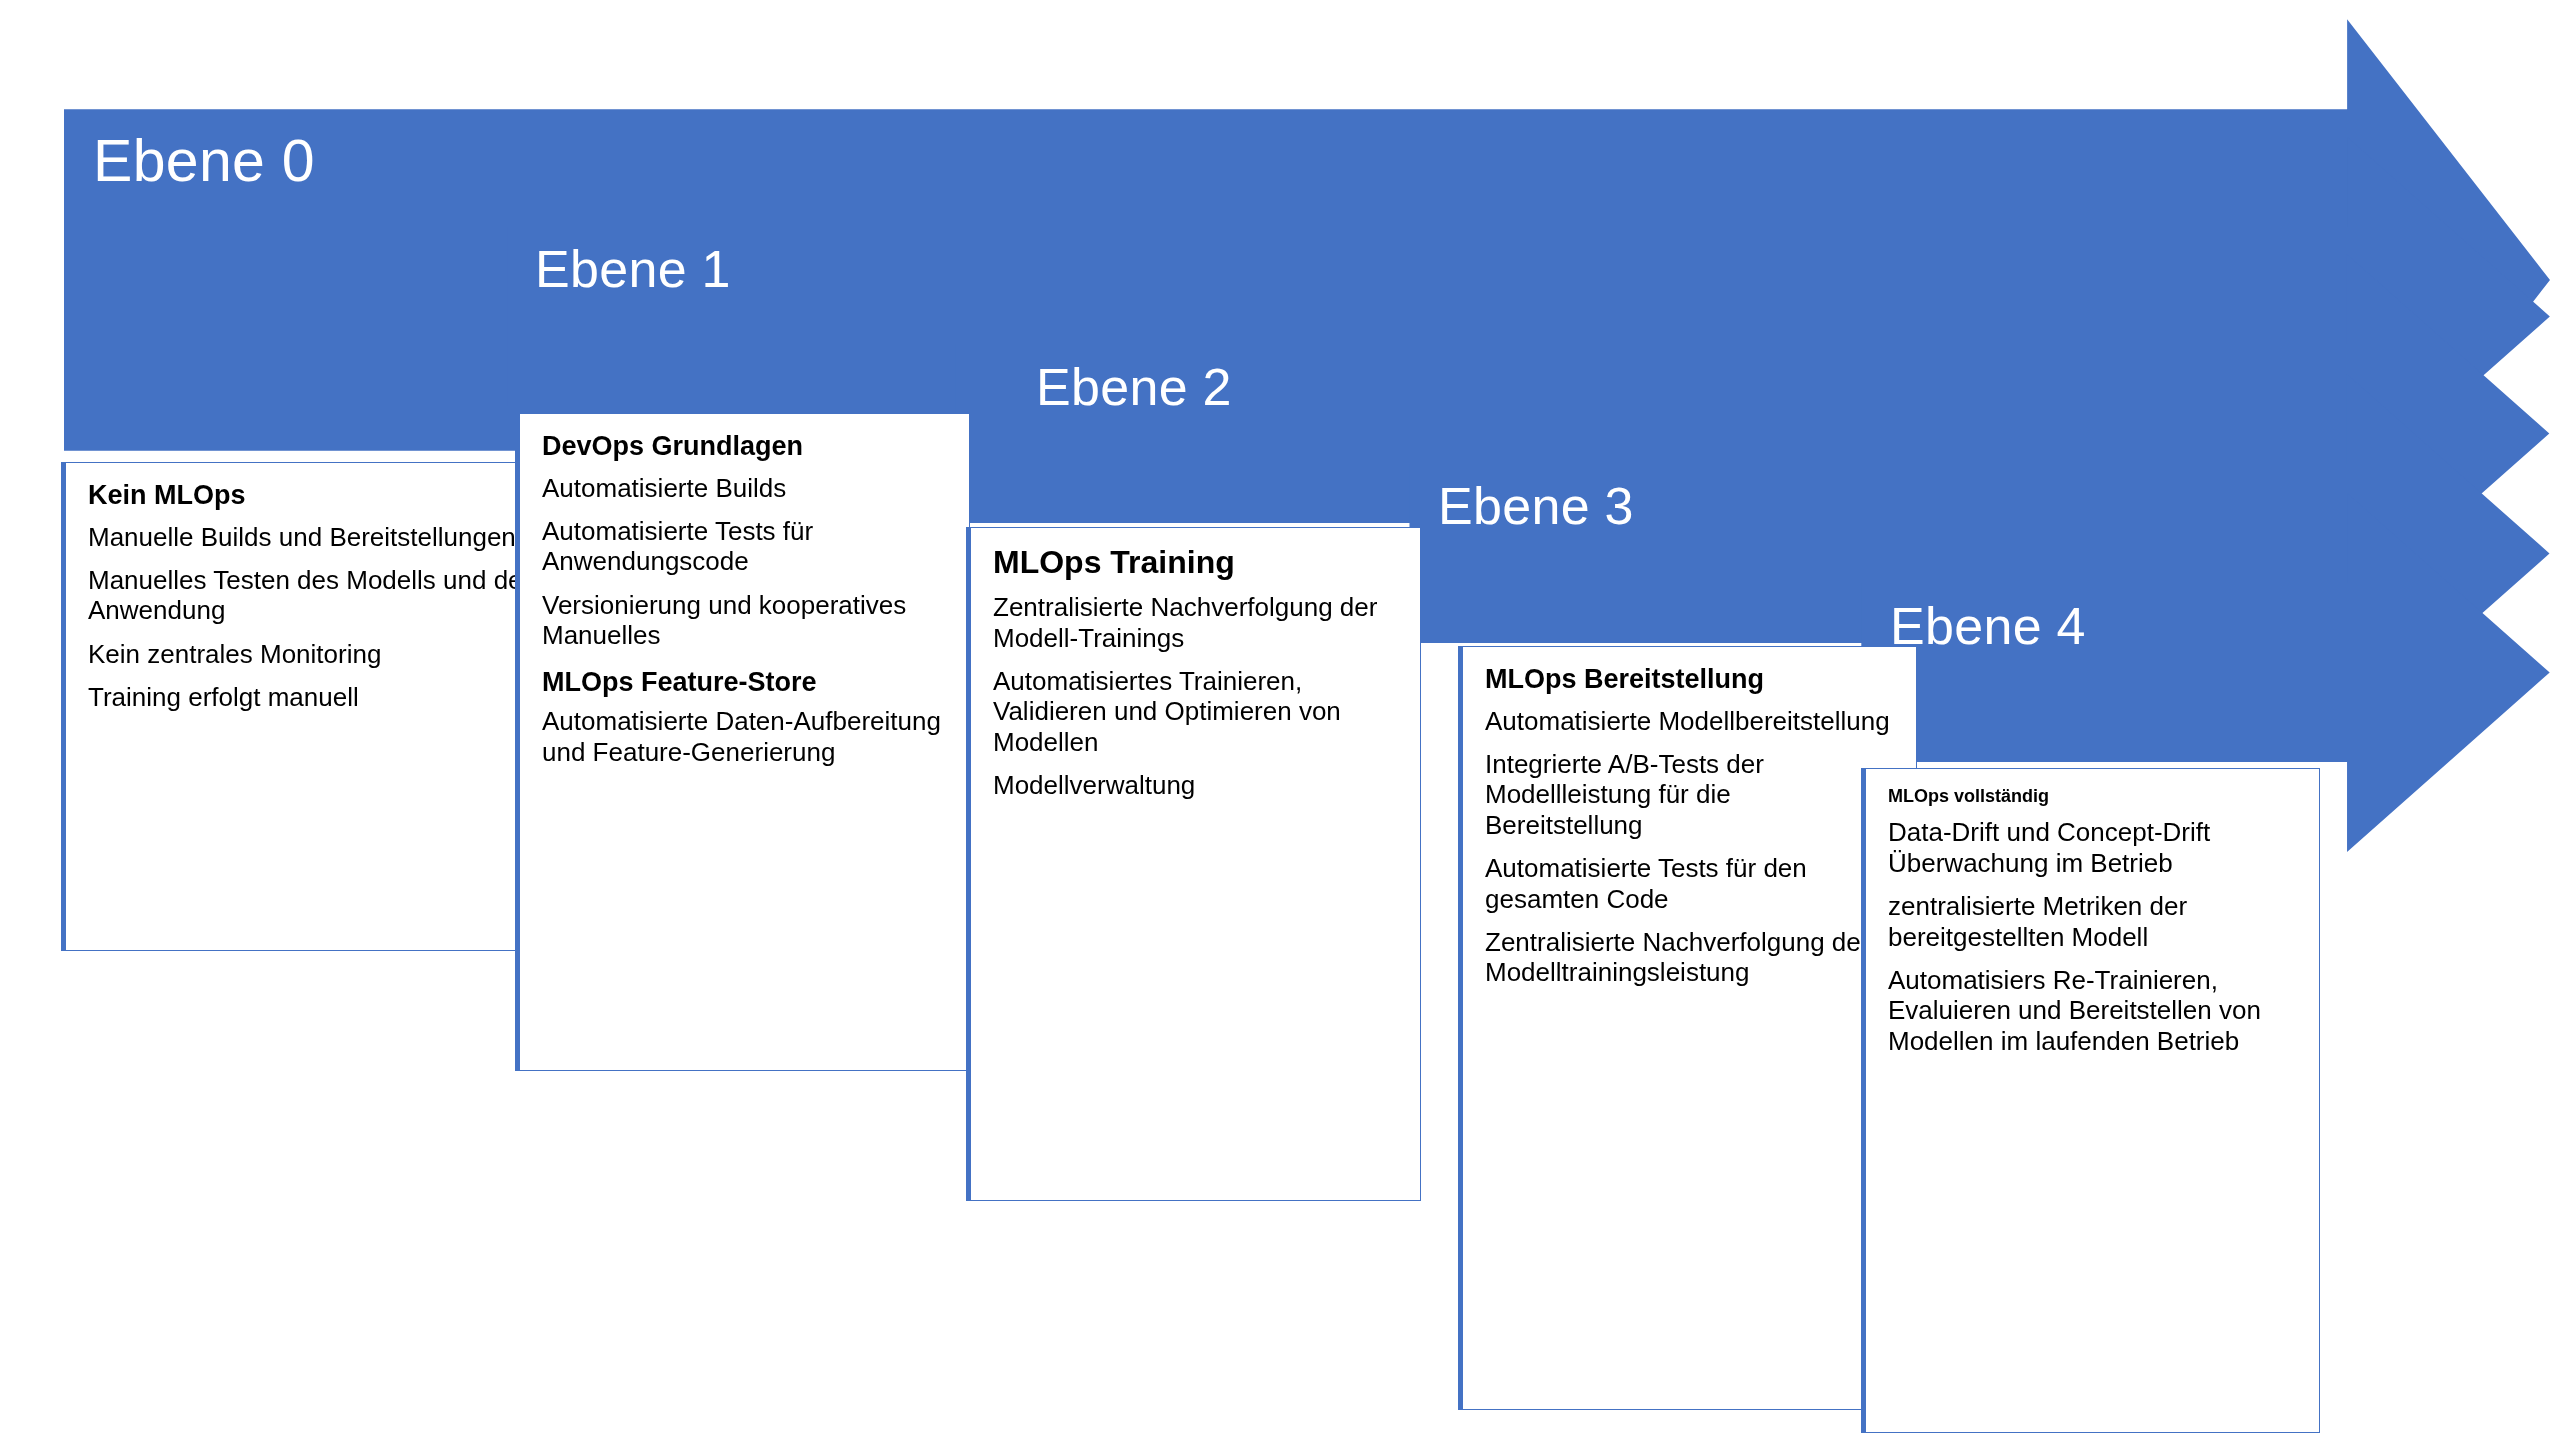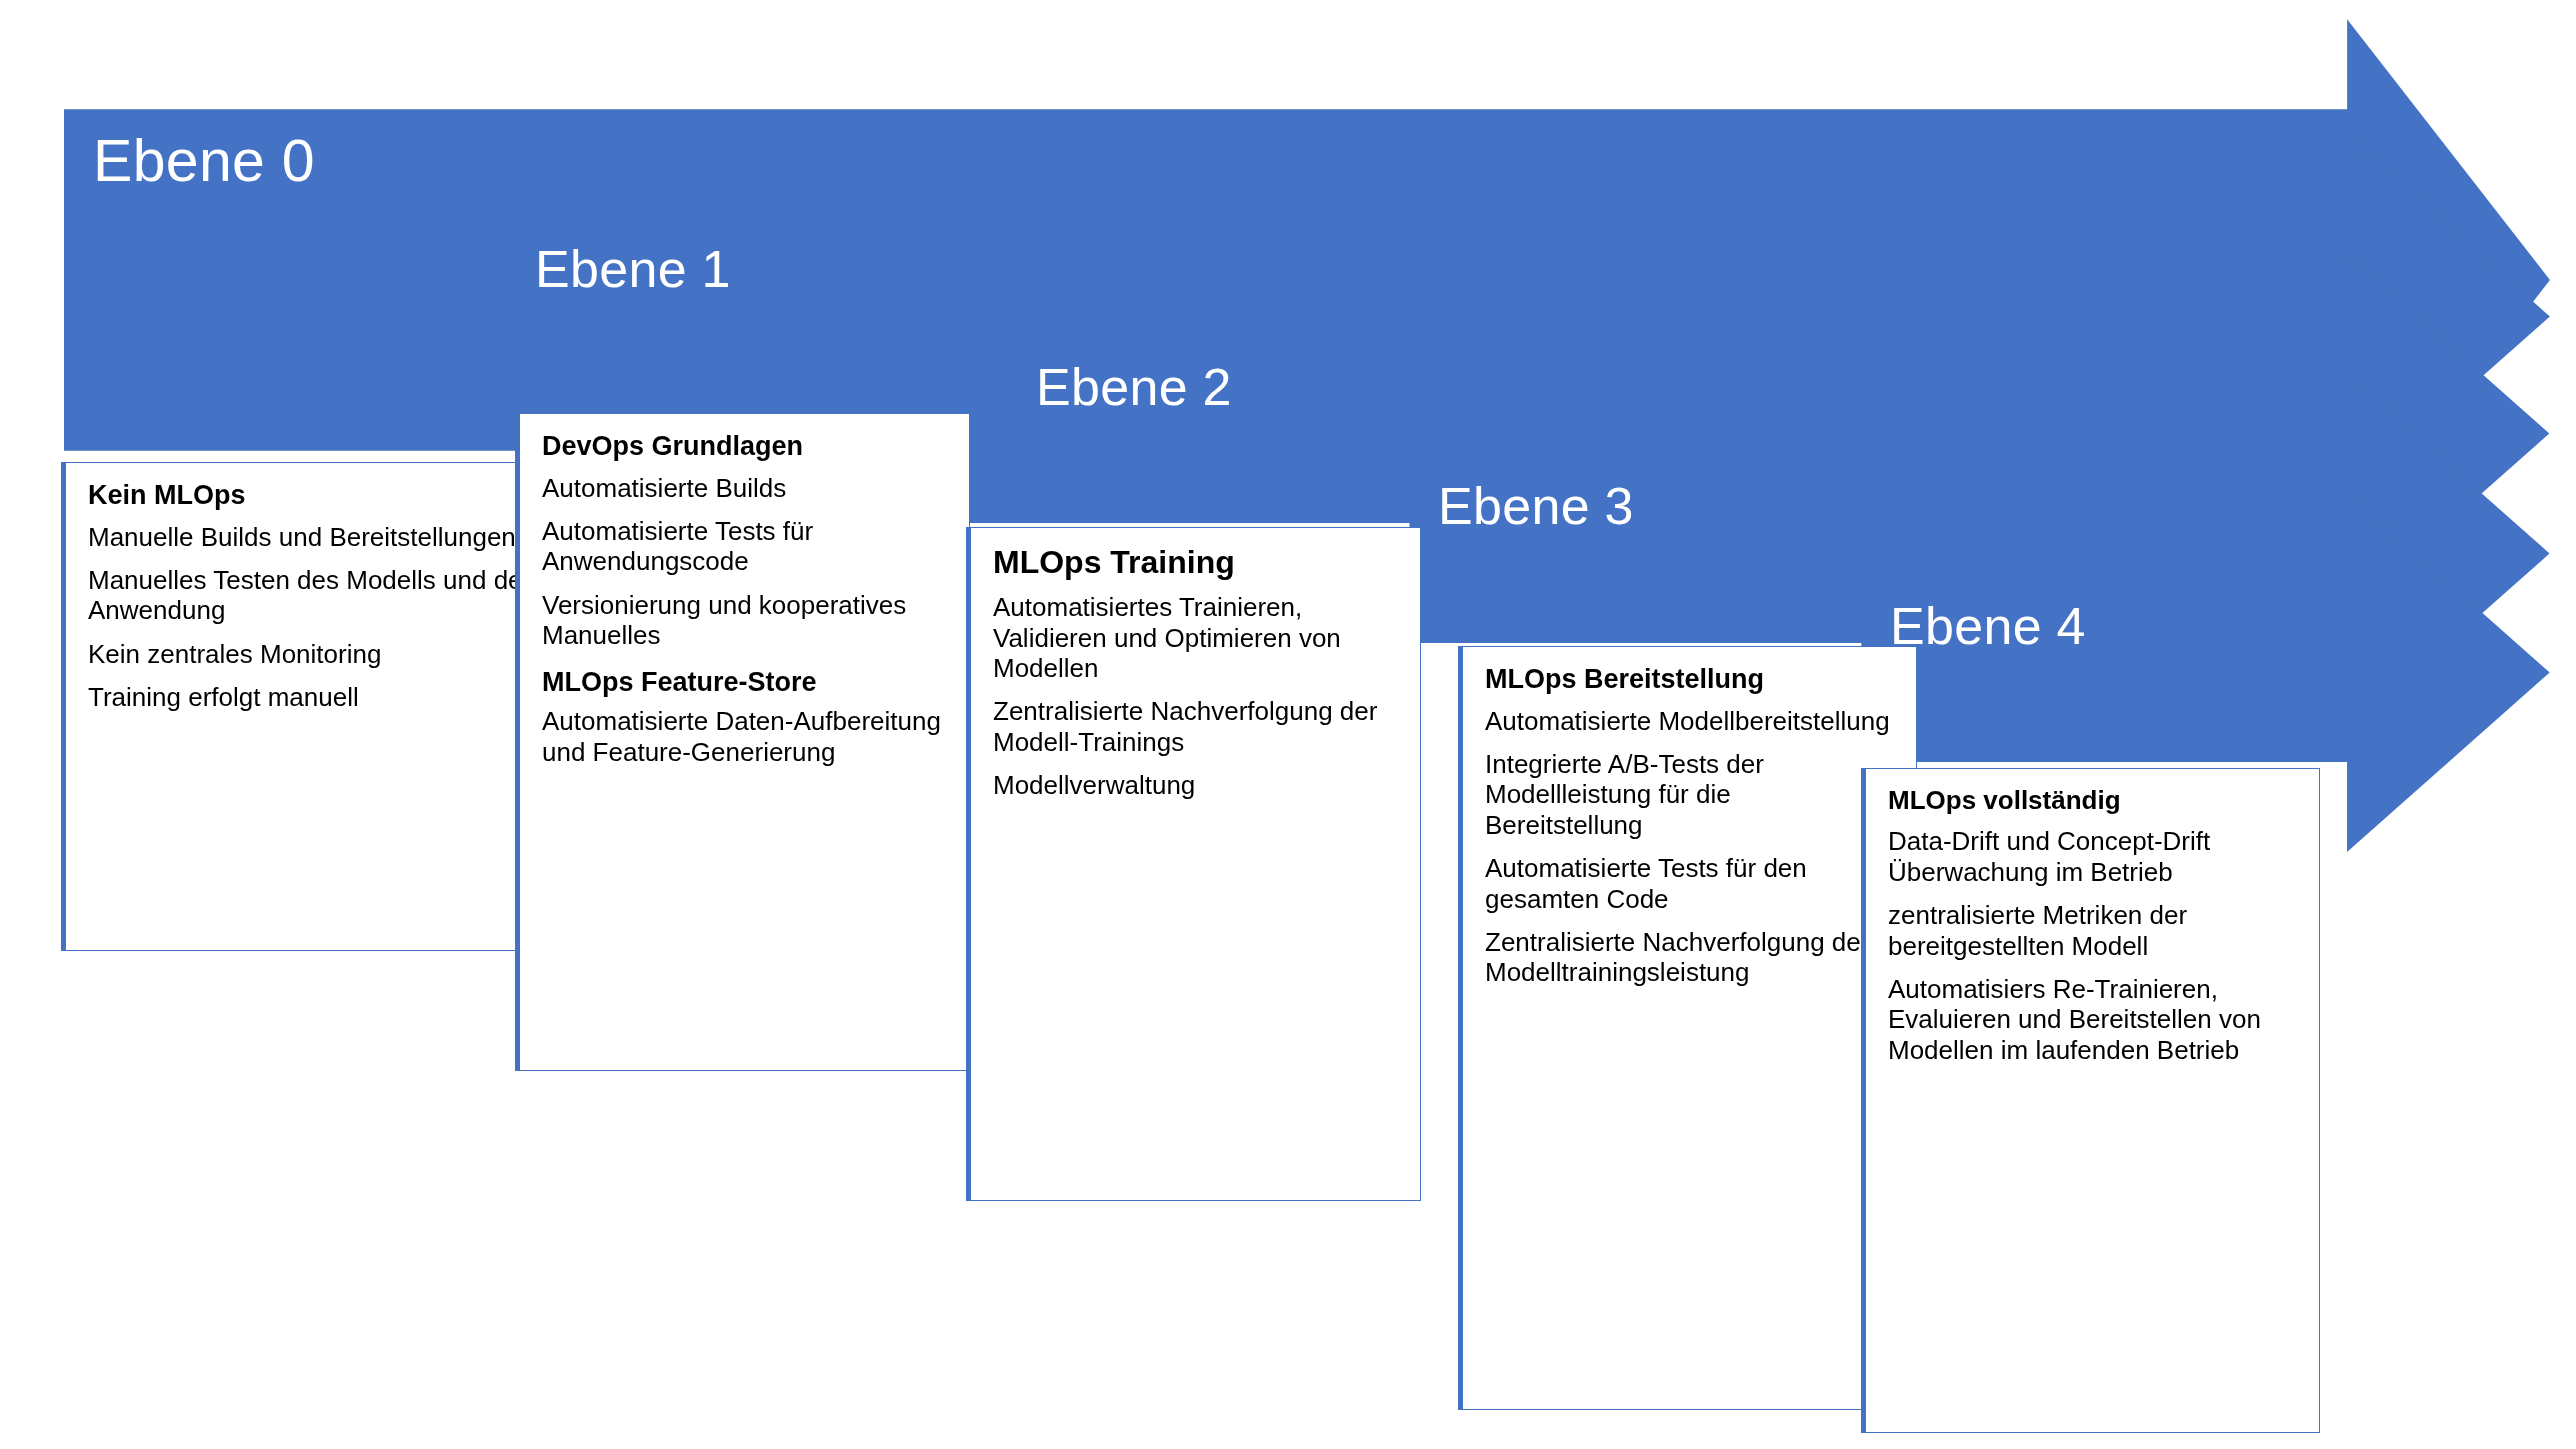--- a/index.html
+++ b/index.html
@@ -83,32 +83,32 @@
       <div class="panel" style="left: 515px; top: 413px; width: 455px; height: 658px; border-color: rgb(68, 114, 196);">
         <div class="panel-title" style="font-size: 27px;">DevOps Grundlagen</div>
         <div class="panel-item" style="font-size: 26px;">Automatisierte Builds</div>
         <div class="panel-item" style="font-size: 26px;">Automatisierte Tests für Anwendungscode</div>
         <div class="panel-item" style="font-size: 26px;">Versionierung und kooperatives Manuelles</div>
         <div class="panel-sub" style="font-size: 27px;">MLOps  Feature-Store</div>
         <div class="panel-item" style="font-size: 26px;">Automatisierte Daten-Aufbereitung und Feature-Generierung</div>
       </div>
       <div class="panel" style="left: 966px; top: 527px; width: 455px; height: 674px; border-color: rgb(68, 114, 196);">
         <div class="panel-title" style="font-size: 32px;">MLOps Training</div>
+        <div class="panel-item" style="font-size: 26px;">Zentralisierte Nachverfolgung der Modell-Trainings</div>
         <div class="panel-item" style="font-size: 26px;">Automatisiertes Trainieren, Validieren und Optimieren von Modellen</div>
-        <div class="panel-item" style="font-size: 26px;">Zentralisierte Nachverfolgung der Modell-Trainings</div>
         <div class="panel-item" style="font-size: 26px;">Modellverwaltung</div>
       </div>
       <div class="panel" style="left: 1410px; top: 646px; width: 459px; height: 764px; border-color: rgb(68, 114, 196); margin-left: 48px;">
         <div class="panel-title" style="font-size: 27px;">MLOps Bereitstellung</div>
         <div class="panel-item" style="font-size: 26px;">Automatisierte Modellbereitstellung</div>
         <div class="panel-item" style="font-size: 26px;">Integrierte A/B-Tests der Modellleistung für die Bereitstellung</div>
         <div class="panel-item" style="font-size: 26px;">Automatisierte Tests für den gesamten Code</div>
         <div class="panel-item" style="font-size: 26px;">Zentralisierte Nachverfolgung der Modelltrainingsleistung</div>
       </div>
       <div class="panel" style="left: 1861px; top: 768px; width: 459px; height: 665px; border-color: rgb(68, 114, 196);">
-        <div class="panel-title" style="font-size: 26px;">MLOps vollständig</div>
+        <div class="panel-title" style="font-size: 18px;">MLOps vollständig</div>
         <div class="panel-item" style="font-size: 26px;">Data-Drift und Concept-Drift Überwachung im Betrieb</div>
         <div class="panel-item" style="font-size: 26px;">zentralisierte Metriken der bereitgestellten Modell</div>
         <div class="panel-item" style="font-size: 26px;">Automatisiers Re-Trainieren, Evaluieren und Bereitstellen von Modellen im laufenden Betrieb</div>
       </div>
     </div>
 </div>
 
 
 </body></html>

